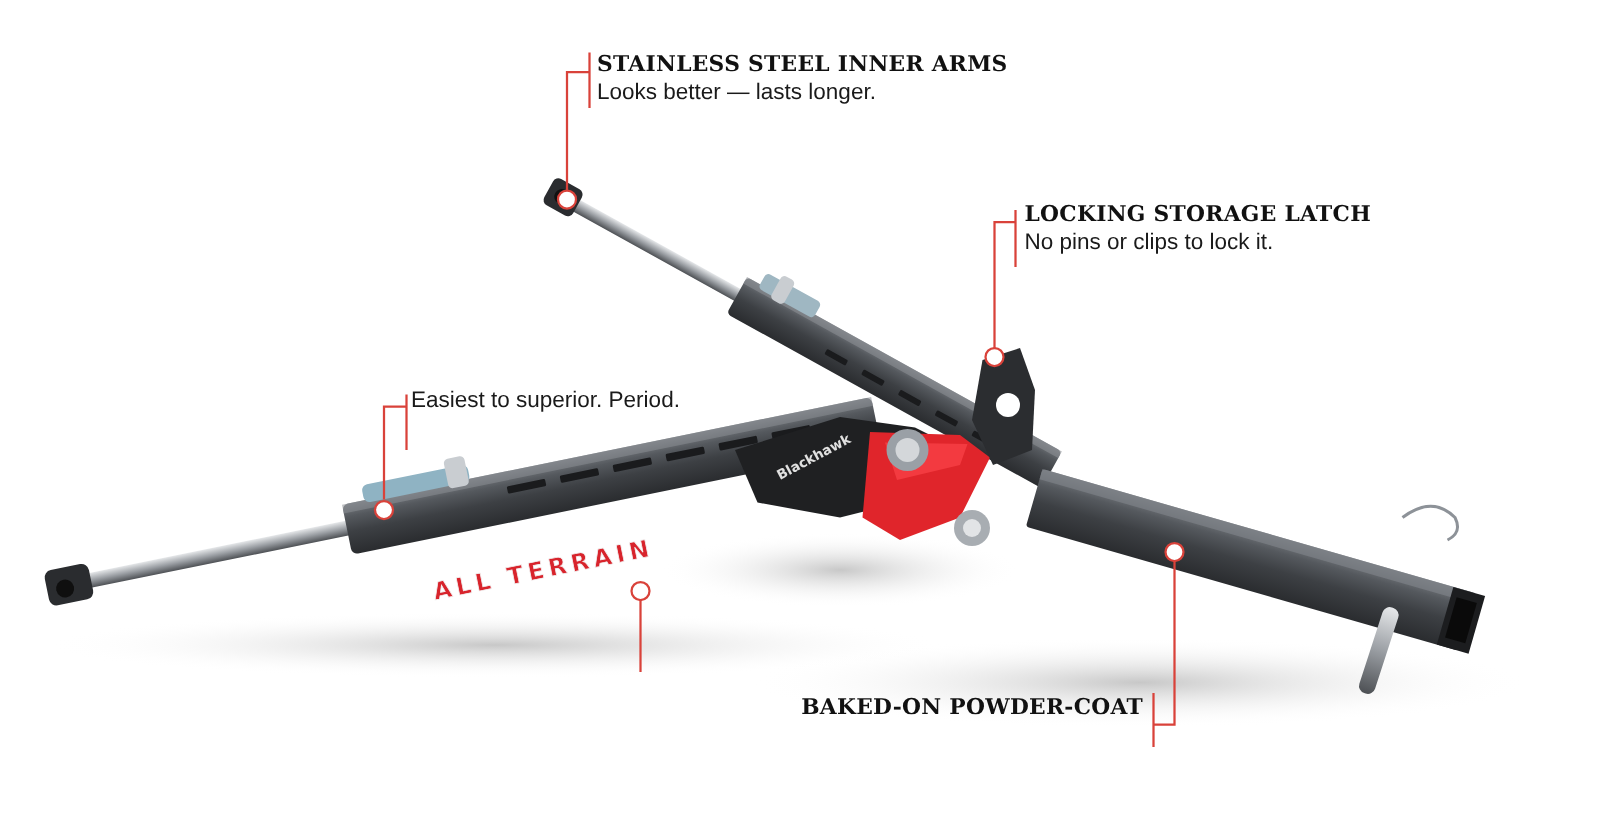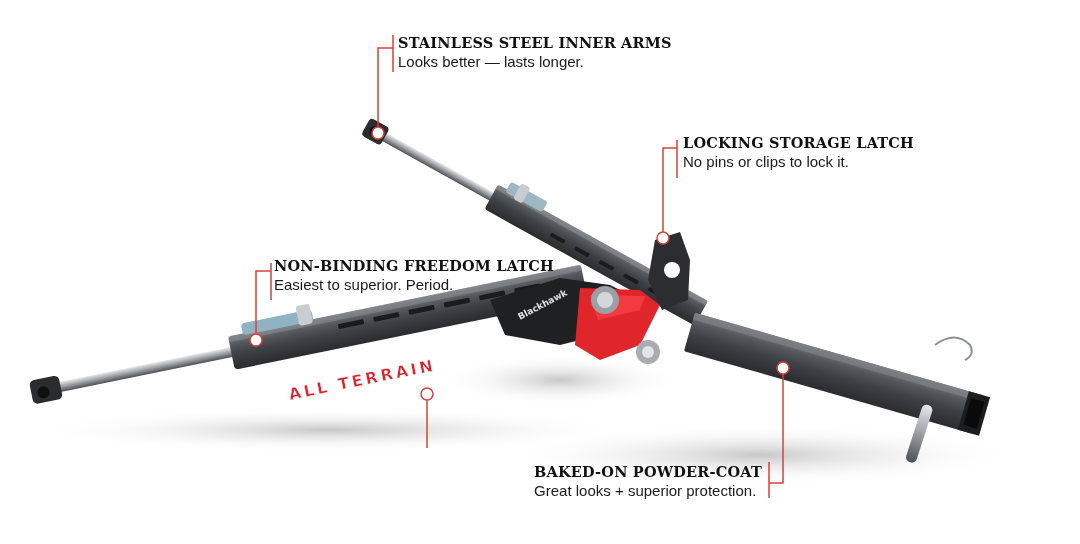--- a/index.html
+++ b/index.html
@@ -16,21 +16,21 @@
     line-height: 18px;
     white-space: nowrap;
   }
   .callout .desc {
     font-family: "Liberation Sans", sans-serif;
     font-size: 15px;
     color: #1a1a1a;
     line-height: 19px;
     white-space: nowrap;
   }
-  .callout.right { text-align: left; }
+  .callout.right { text-align: center; }
 </style>
 </head>
 <body>
 
 <div id="stage">
 
   <svg width="1080" height="544" viewBox="0 0 1080 544">
     <defs>
       <linearGradient id="armGrad" x1="0" y1="0" x2="0" y2="1">
         <stop offset="0" stop-color="#6a6e73"></stop>
@@ -165,22 +165,20 @@
     <div class="title">STAINLESS STEEL INNER ARMS</div>
     <div class="desc">Looks better — lasts longer.</div>
   </div>
 
   <div class="callout" style="left:683px; top:134px;">
     <div class="title">LOCKING STORAGE LATCH</div>
     <div class="desc">No pins or clips to lock it.</div>
   </div>
 
   <div class="callout" style="left:274px; top:257px;">
-    <div class="title">NON-BINDING FREEDOM LATCH</div>
     <div class="desc">Easiest to superior. Period.</div>
   </div>
 
   <div class="callout right" style="right:318px; top:463px;">
     <div class="title">BAKED-ON POWDER-COAT</div>
-    <div class="desc">Great looks + superior protection.</div>
   </div>
 
 </div>
 
 </body></html>

